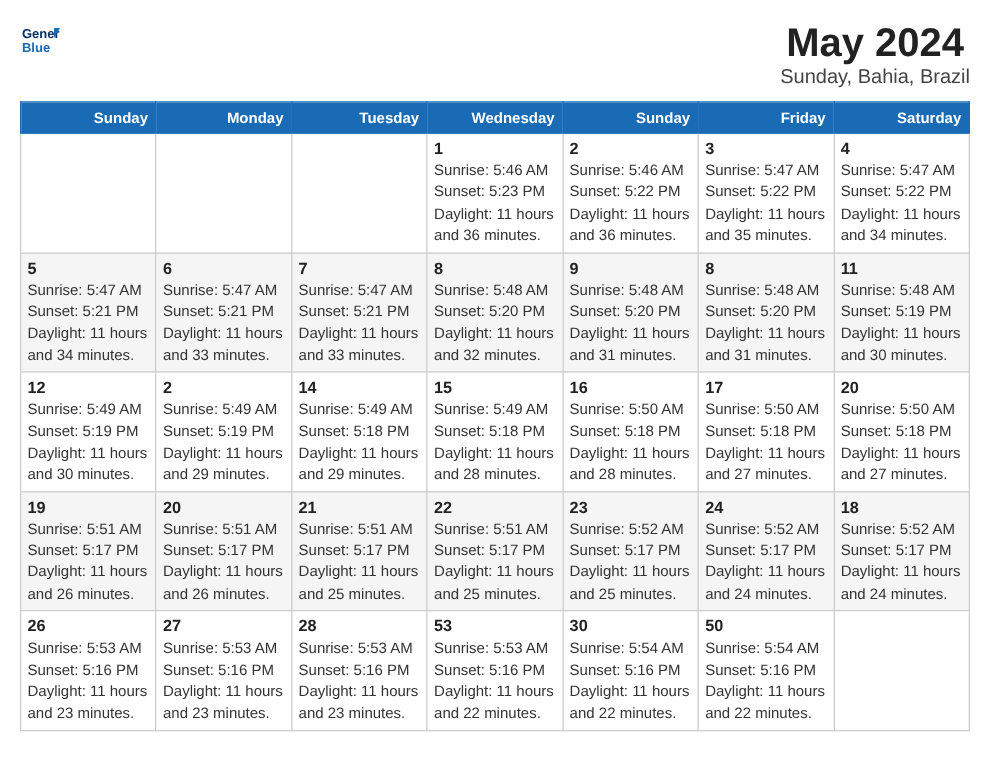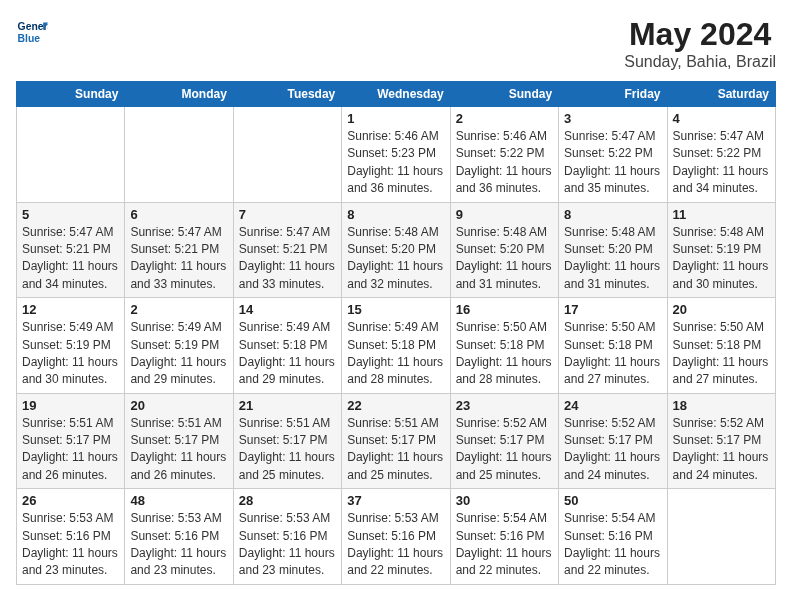--- a/index.html
+++ b/index.html
@@ -217,29 +217,29 @@
         <div class="day-number">18</div>
         <div class="day-info">Sunrise: 5:52 AM<br>Sunset: 5:17 PM<br>Daylight: 11 hours and 24 minutes.</div>
       </td>
       </tr>
       <tr>
         <td>
         <div class="day-number">26</div>
         <div class="day-info">Sunrise: 5:53 AM<br>Sunset: 5:16 PM<br>Daylight: 11 hours and 23 minutes.</div>
       </td>
         <td>
-        <div class="day-number">48</div>
+        <div class="day-number">27</div>
         <div class="day-info">Sunrise: 5:53 AM<br>Sunset: 5:16 PM<br>Daylight: 11 hours and 23 minutes.</div>
       </td>
         <td>
         <div class="day-number">28</div>
         <div class="day-info">Sunrise: 5:53 AM<br>Sunset: 5:16 PM<br>Daylight: 11 hours and 23 minutes.</div>
       </td>
         <td>
-        <div class="day-number">37</div>
+        <div class="day-number">53</div>
         <div class="day-info">Sunrise: 5:53 AM<br>Sunset: 5:16 PM<br>Daylight: 11 hours and 22 minutes.</div>
       </td>
         <td>
         <div class="day-number">30</div>
         <div class="day-info">Sunrise: 5:54 AM<br>Sunset: 5:16 PM<br>Daylight: 11 hours and 22 minutes.</div>
       </td>
         <td>
         <div class="day-number">50</div>
         <div class="day-info">Sunrise: 5:54 AM<br>Sunset: 5:16 PM<br>Daylight: 11 hours and 22 minutes.</div>
       </td>

